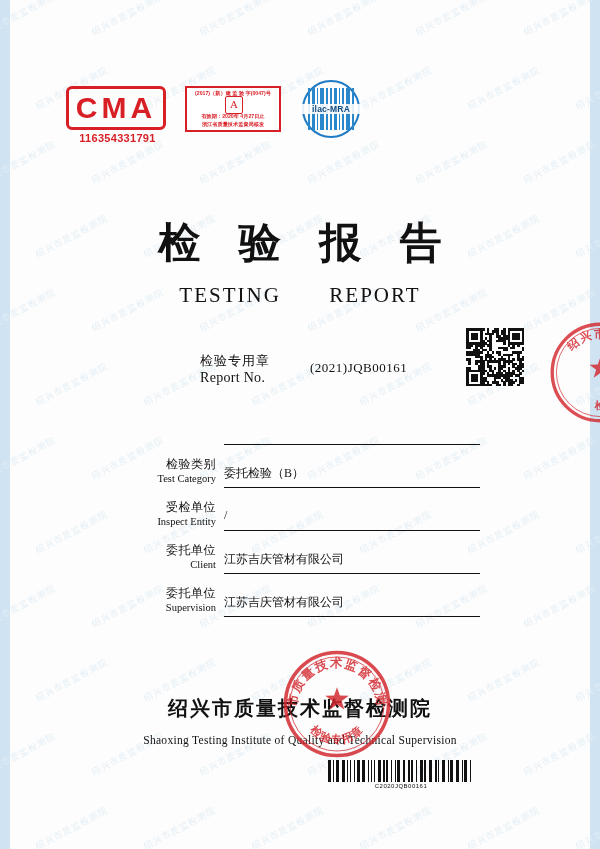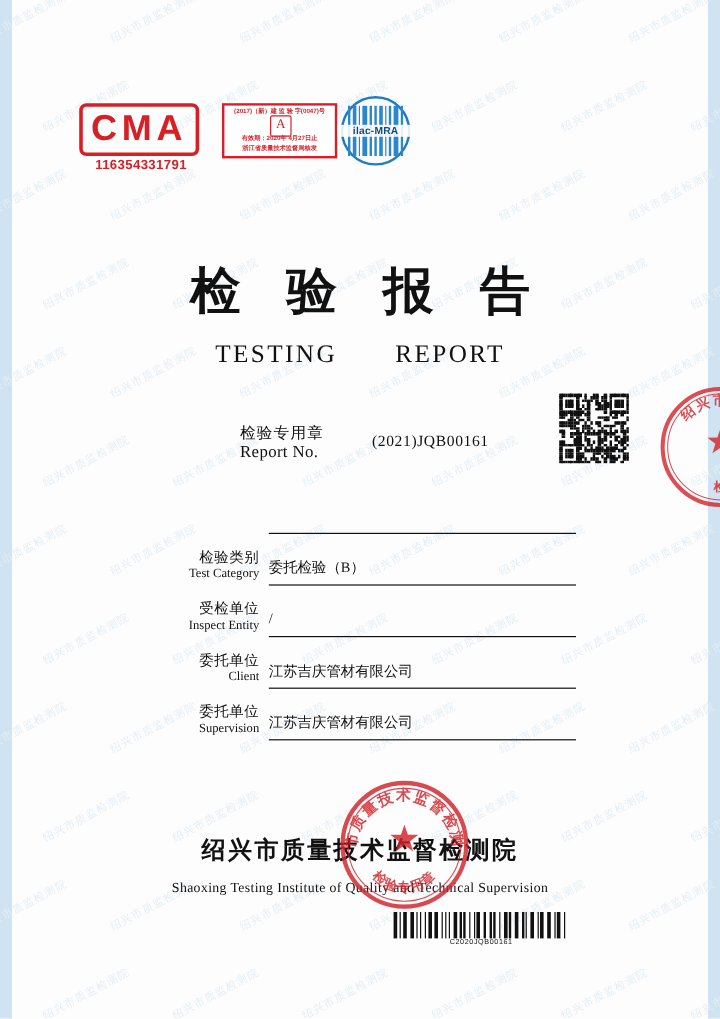--- a/index.html
+++ b/index.html
@@ -125,21 +125,21 @@
     line-height: 15px;
     text-align: center;
     color: #d81f26;
   }
   .cert-block .cb-top { position: absolute; left: 0; top: 1px; width: 100%; }
   .cert-block .cb-bot { position: absolute; left: 0; bottom: 2px; width: 100%; }
 
   
   .ilac {
     position: absolute;
-    left: 284px; top: 10px;
+    left: 302px; top: 10px;
     width: 60px; height: 60px;
   }
   .ilac .ring {
     position: absolute;
     left: 0; top: 0;
     width: 58px; height: 58px;
     border: 2px solid #1e7bc4;
     border-radius: 50%;
     box-sizing: border-box;
   }

